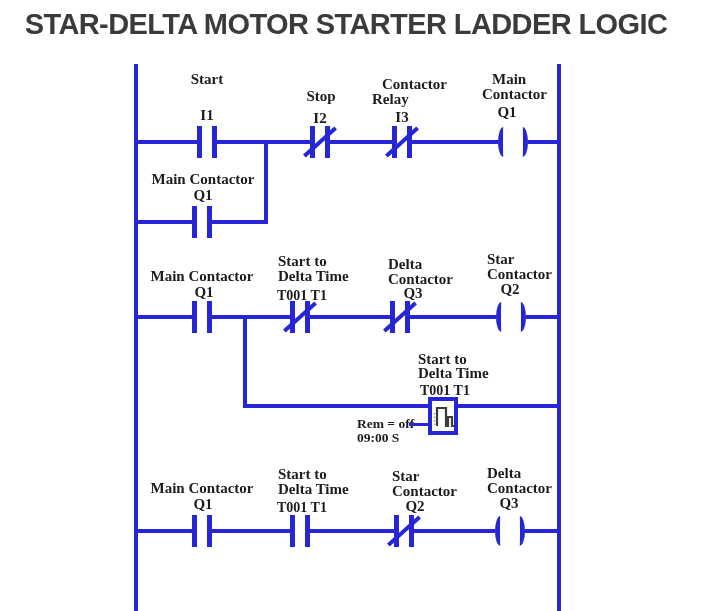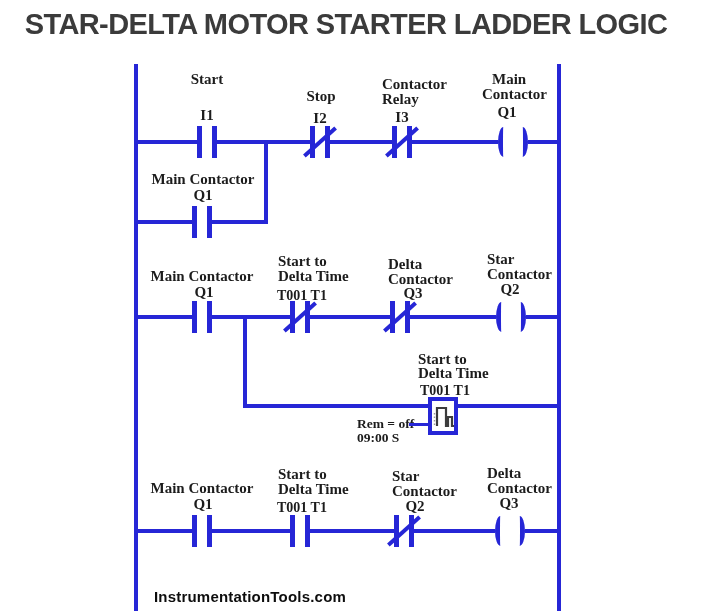--- a/index.html
+++ b/index.html
@@ -62,21 +62,21 @@
 
   <div class="lbl c" style="left:321px;top:89px">Stop</div>
   <div class="lbl c" style="left:320px;top:111px">I2</div>
   <div class="contact" style="left:310px;top:126px">
       <div class="bar l"></div>
       <div class="bar r"></div>
     </div>
   <div class="slash" style="left:299px;top:140px"></div>
 
   <div class="lbl" style="left:382px;top:77px">Contactor</div>
-  <div class="lbl" style="left:382px;top:92px">Relay</div>
+  <div class="lbl" style="left:372px;top:92px">Relay</div>
   <div class="lbl c" style="left:402px;top:110px">I3</div>
   <div class="contact" style="left:392px;top:126px">
       <div class="bar l"></div>
       <div class="bar r"></div>
     </div>
   <div class="slash" style="left:381px;top:140px"></div>
 
   <div class="lbl" style="left:492px;top:72px">Main</div>
   <div class="lbl" style="left:482px;top:87px">Contactor</div>
   <div class="lbl c" style="left:507px;top:105px">Q1</div>
@@ -163,15 +163,14 @@
   <div class="slash" style="left:383px;top:529px"></div>
 
   <div class="lbl" style="left:487px;top:466px">Delta</div>
   <div class="lbl" style="left:487px;top:481px">Contactor</div>
   <div class="lbl c" style="left:509px;top:496px">Q3</div>
   <div class="coil" style="left:495px;top:516px">
       <div class="paren l"></div>
       <div class="paren r"></div>
     </div>
 
-  <div class="watermark">InstrumentationTools.com</div>
 
 </div>
 
 </body></html>

